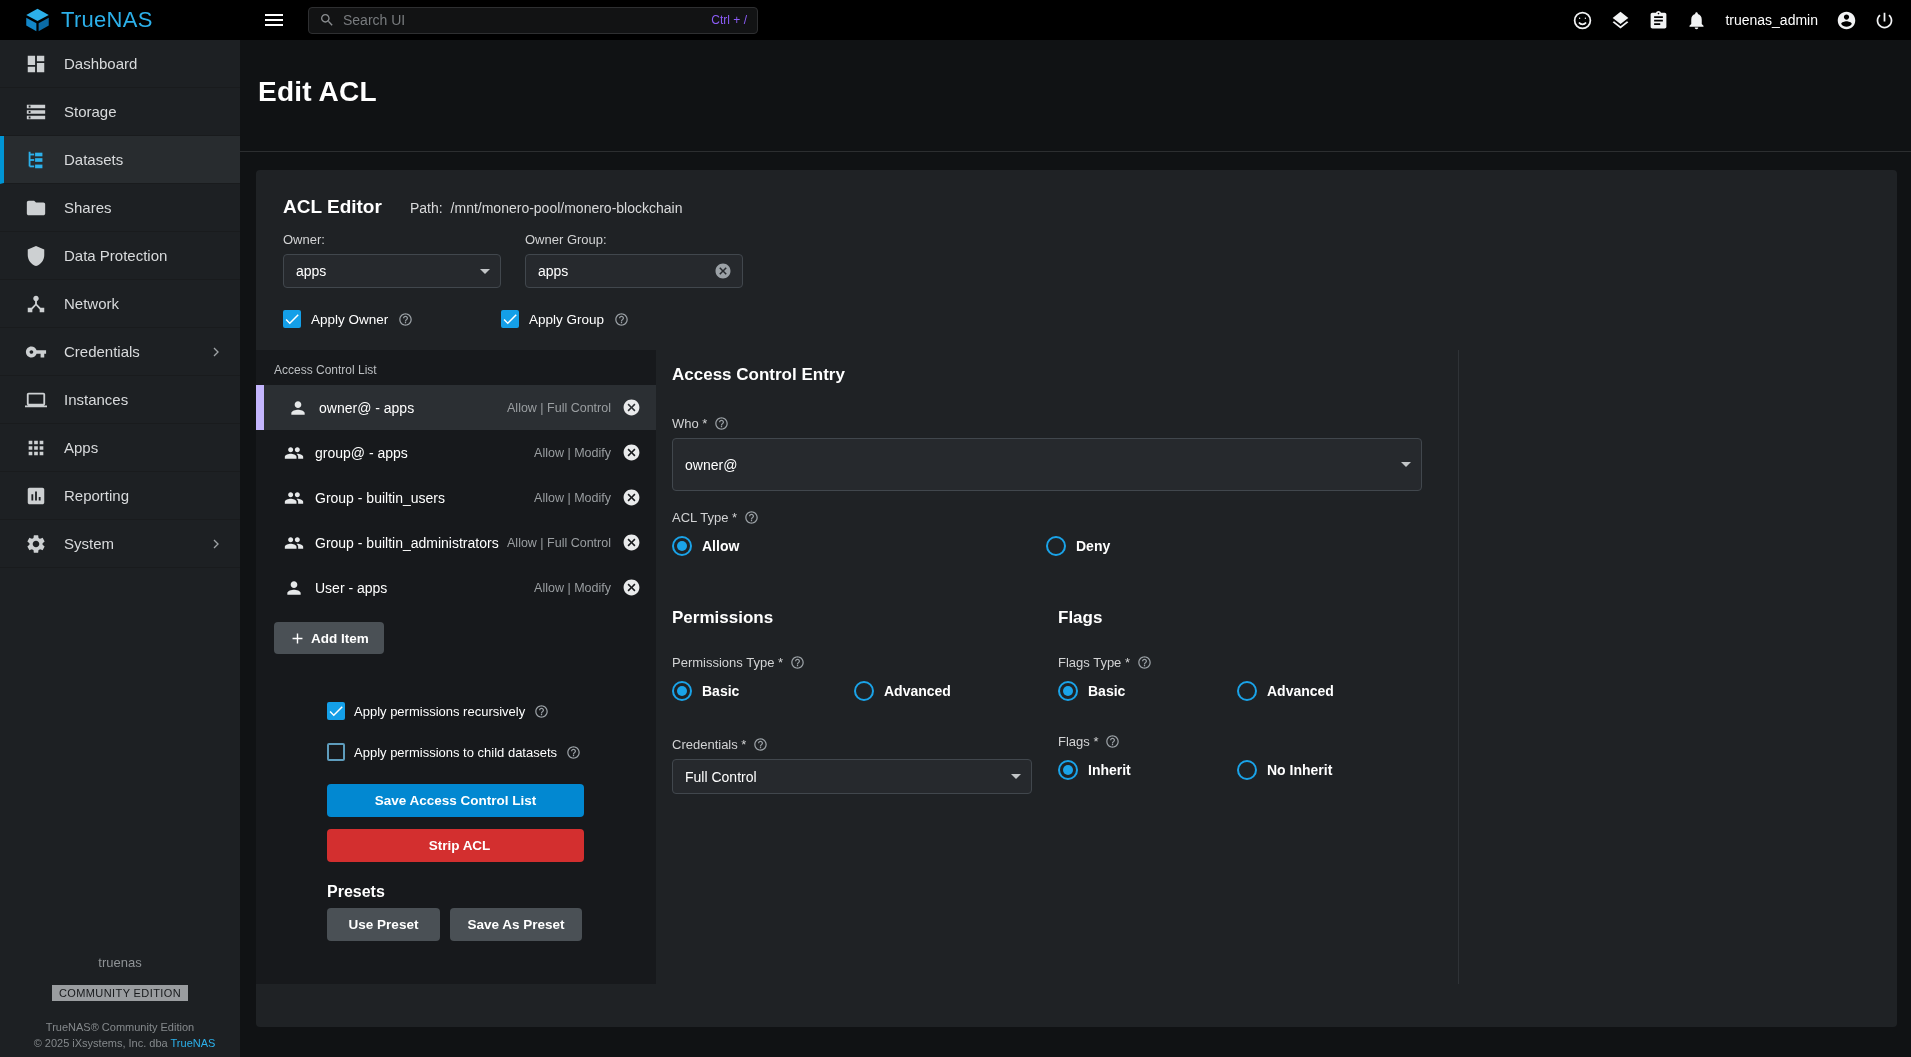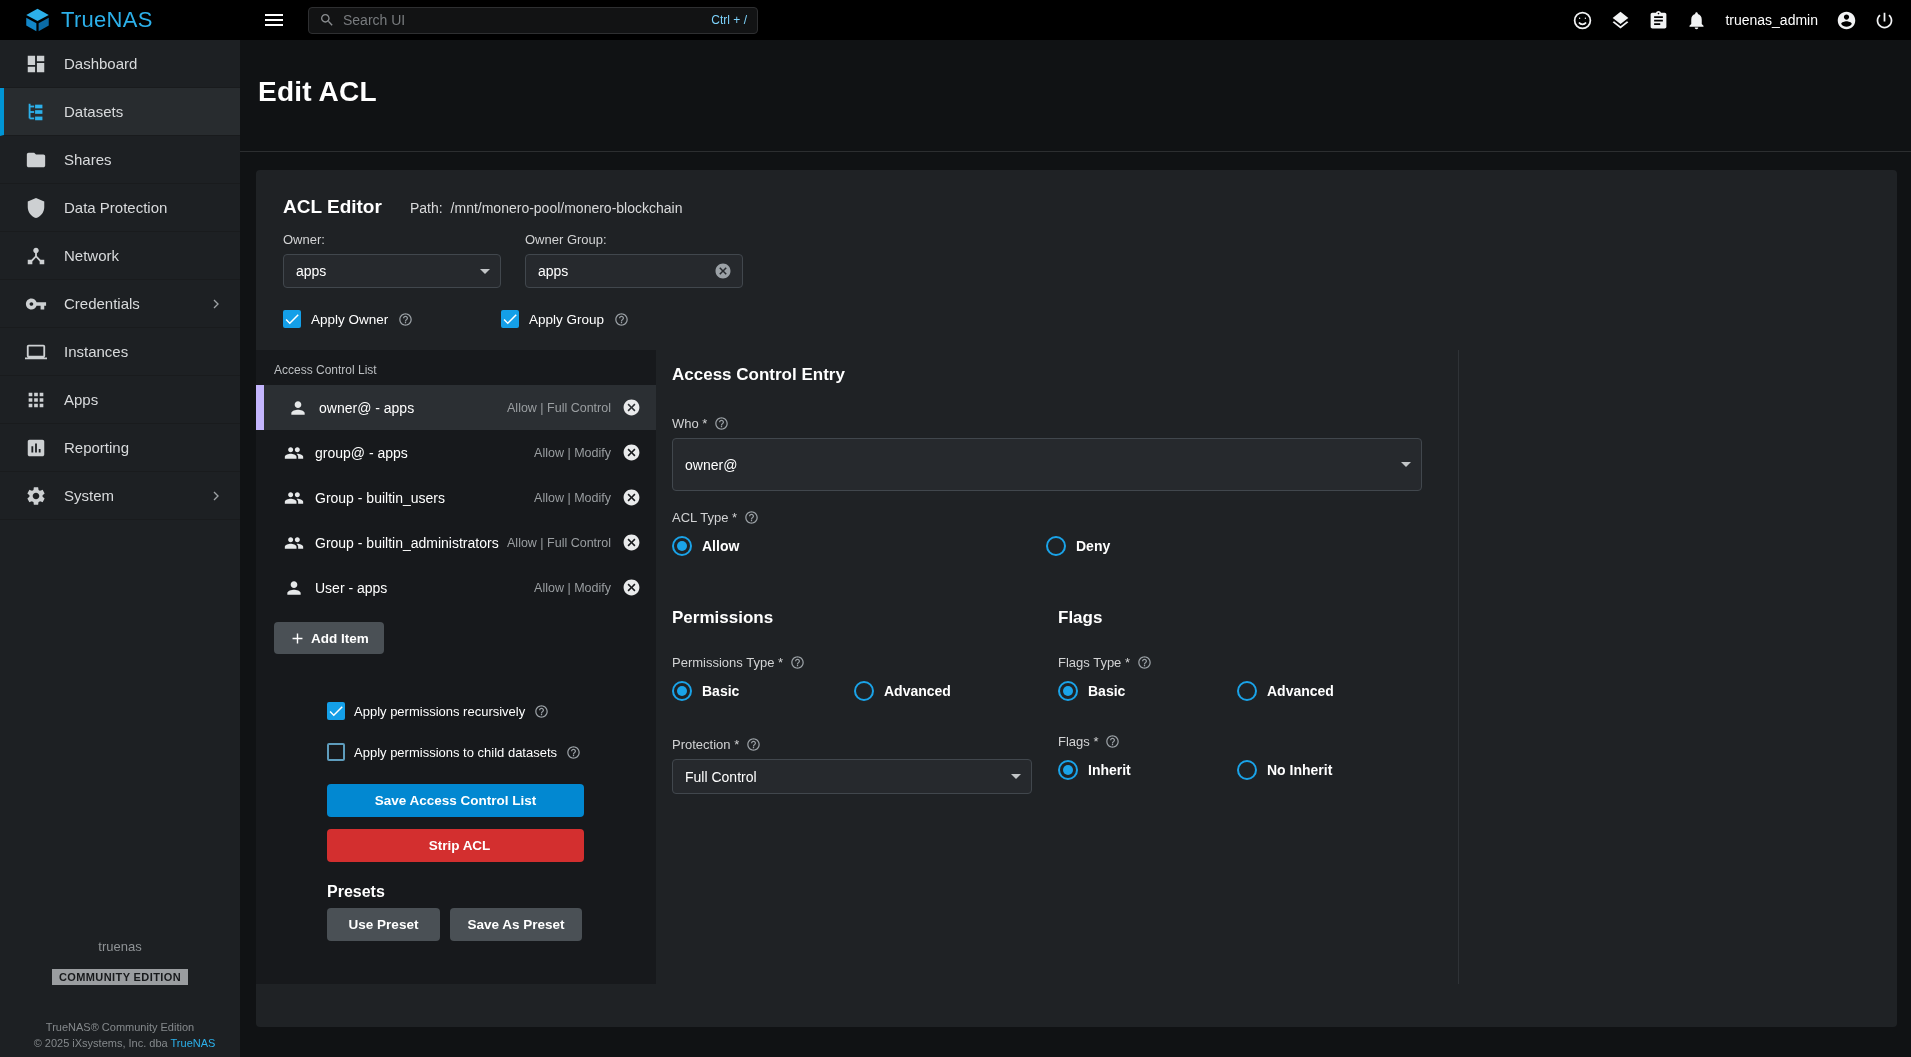--- a/index.html
+++ b/index.html
@@ -23,21 +23,21 @@
   .search {
     margin-left:22px; width:450px; height:27px; background:#121314;
     border:1px solid #2e2f31; border-radius:4px; display:flex; align-items:center; padding:0 10px;
   }
   .search .ic { width:16px; height:16px; color:#8a8d90; flex:0 0 auto; }
   .search input {
     flex:1; background:transparent; border:none; outline:none; color:#e3e5e6;
     font-size:14px; margin-left:8px; font-family:inherit;
   }
   .search input::placeholder { color:#787b7e; }
-  .search .shortcut { font-size:12px; color:#7dd3fc; margin-left:8px; white-space:nowrap; }
+  .search .shortcut { font-size:12px; color:#8b5cf6; margin-left:8px; white-space:nowrap; }
   .top-actions { margin-left:auto; display:flex; align-items:center; gap:17px; padding-right:16px; }
   .top-actions .ic { width:21px; height:21px; color:#f2f3f4; cursor:pointer; }
   .top-actions .username { font-size:14px; color:#ffffff; margin:0 1px; cursor:pointer; }
 
   
   .sidebar {
     position:absolute; top:40px; left:0; width:240px; height:1017px;
     background:#1d2023; z-index:5;
   }
   .nav-item {
@@ -45,22 +45,22 @@
     border-bottom:1px solid #191b1d; cursor:pointer; position:relative; color:#d8dadc;
   }
   .nav-item .ic { width:22px; height:22px; color:#cdd0d2; flex:0 0 auto; }
   .nav-item .nav-label { margin-left:17px; font-size:15px; }
   .nav-item .chev { margin-left:auto; margin-right:16px; width:16px; height:16px; color:#9ea2a5; }
   .nav-item.active { background:#282c2f; border-left:4px solid #0095d5; padding-left:21px; }
   .nav-item.active .ic { color:#2cb0ea; }
   .side-footer { position:absolute; bottom:8px; width:100%; text-align:center; }
   .side-footer .hostname { font-size:13px; color:#8f9396; margin-bottom:13px; }
   .side-footer .badge {
-    display:inline-block; background:#9a9da0; color:#17191b; font-size:11px; font-weight:700;
-    padding:2px 7px; letter-spacing:.4px; margin-bottom:36px; cursor:default;
+    display:inline-block; background:#9a9da0; color:#17191b; font-size:11px; font-weight:400;
+    padding:2px 7px; letter-spacing:.4px; margin-bottom:20px; cursor:default;
   }
   .side-footer .ed-line { font-size:11px; color:#85898c; margin-bottom:4px; }
   .side-footer .copy { font-size:11px; color:#85898c;padding-left:9px; }
   .side-footer .copy .brandlink { color:#2cb0ea; cursor:pointer; }
 
   
   .main { position:absolute; left:240px; top:40px; width:1671px; height:1017px; background:#101214; }
   .page-head { height:112px; padding:36px 0 0 18px; border-bottom:1px solid #2c2e30; }
   .page-head h1 { font-size:28px; font-weight:700; letter-spacing:.2px; }
 
@@ -210,20 +210,28 @@
 
 <nav class="sidebar">
   <div class="nav-item">
     <span class="ic">
         <svg viewBox="0 0 24 24" fill="currentColor">
           <path d="M3 13h8V3H3v10zm0 8h8v-6H3v6zm10 0h8V11h-8v10zm0-18v6h8V3h-8z"></path>
         </svg>
       </span>
     <span class="nav-label">Dashboard</span>
   </div>
+  <div class="nav-item">
+    <span class="ic">
+        <svg viewBox="0 0 24 24" fill="currentColor">
+          <path d="M2 20h20v-4H2v4zm2-3h2v2H4v-2zM2 4v4h20V4H2zm4 3H4V5h2v2zm-4 7h20v-4H2v4zm2-3h2v2H4v-2z"></path>
+        </svg>
+      </span>
+    <span class="nav-label">Storage</span>
+  </div>
   <div class="nav-item active">
     <span class="ic">
         <svg viewBox="0 0 24 24" fill="none" stroke="currentColor" stroke-width="2">
           <path d="M5 3v16"></path>
           <path d="M5 6h5"></path>
           <path d="M5 12h5"></path>
           <path d="M5 19h5"></path>
           <rect x="11" y="4" width="8" height="4" fill="currentColor" stroke="none"></rect>
           <rect x="11" y="10" width="8" height="4" fill="currentColor" stroke="none"></rect>
           <rect x="11" y="17" width="8" height="4" fill="currentColor" stroke="none"></rect>
@@ -542,21 +550,21 @@
               <div class="radio checked w182">
                 <span class="circ"></span>
                 <span>Basic</span>
               </div>
               <div class="radio">
                 <span class="circ"></span>
                 <span>Advanced</span>
               </div>
             </div>
             <div class="flabel perm-label">
-              <span>Protection *</span>
+              <span>Credentials *</span>
               <span class="ic help">
                   <svg viewBox="0 0 24 24" fill="currentColor">
                     <path d="M11 18h2v-2h-2v2zm1-16C6.48 2 2 6.48 2 12s4.48 10 10 10 10-4.48 10-10S17.52 2 12 2zm0 18c-4.41 0-8-3.59-8-8s3.59-8 8-8 8 3.59 8 8-3.59 8-8 8zm0-14c-2.21 0-4 1.79-4 4h2c0-1.1.9-2 2-2s2 .9 2 2c0 2-3 1.75-3 5h2c0-2.25 3-2.5 3-5 0-2.21-1.79-4-4-4z"></path>
                   </svg>
                 </span>
             </div>
             <div class="control perm-select">
               <span class="val">Full Control</span>
               <span class="caret"></span>
             </div>

